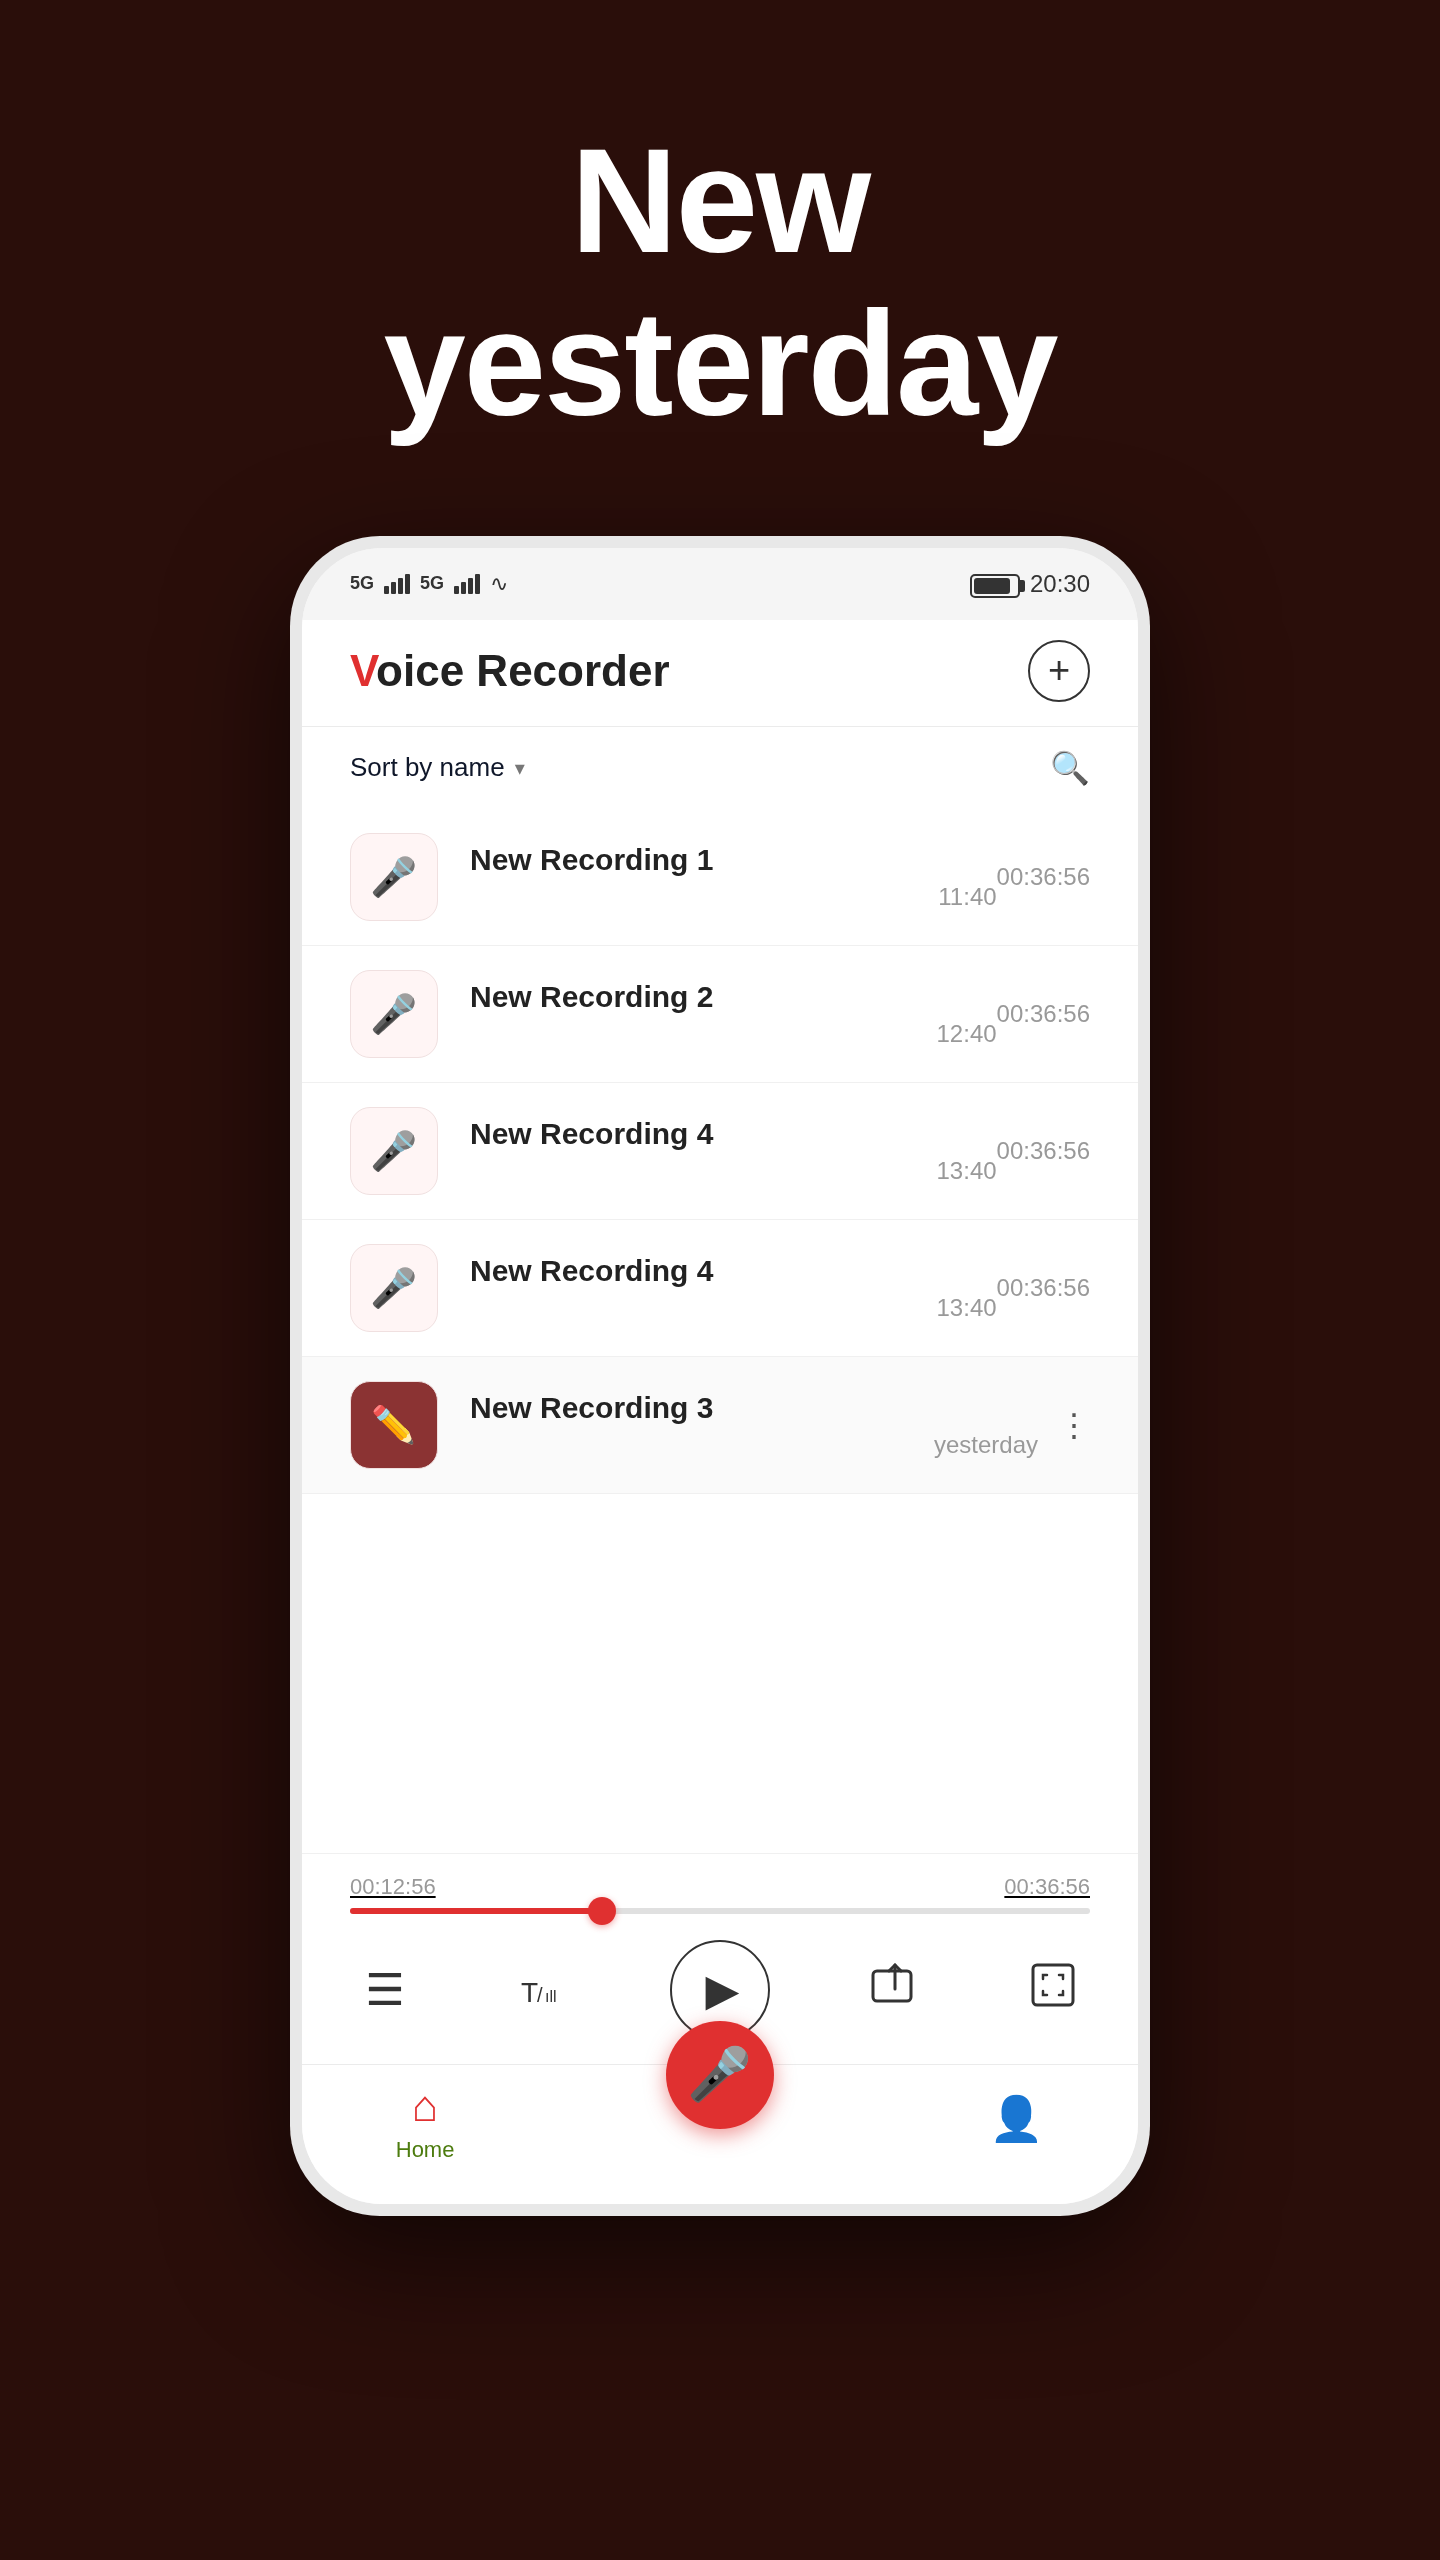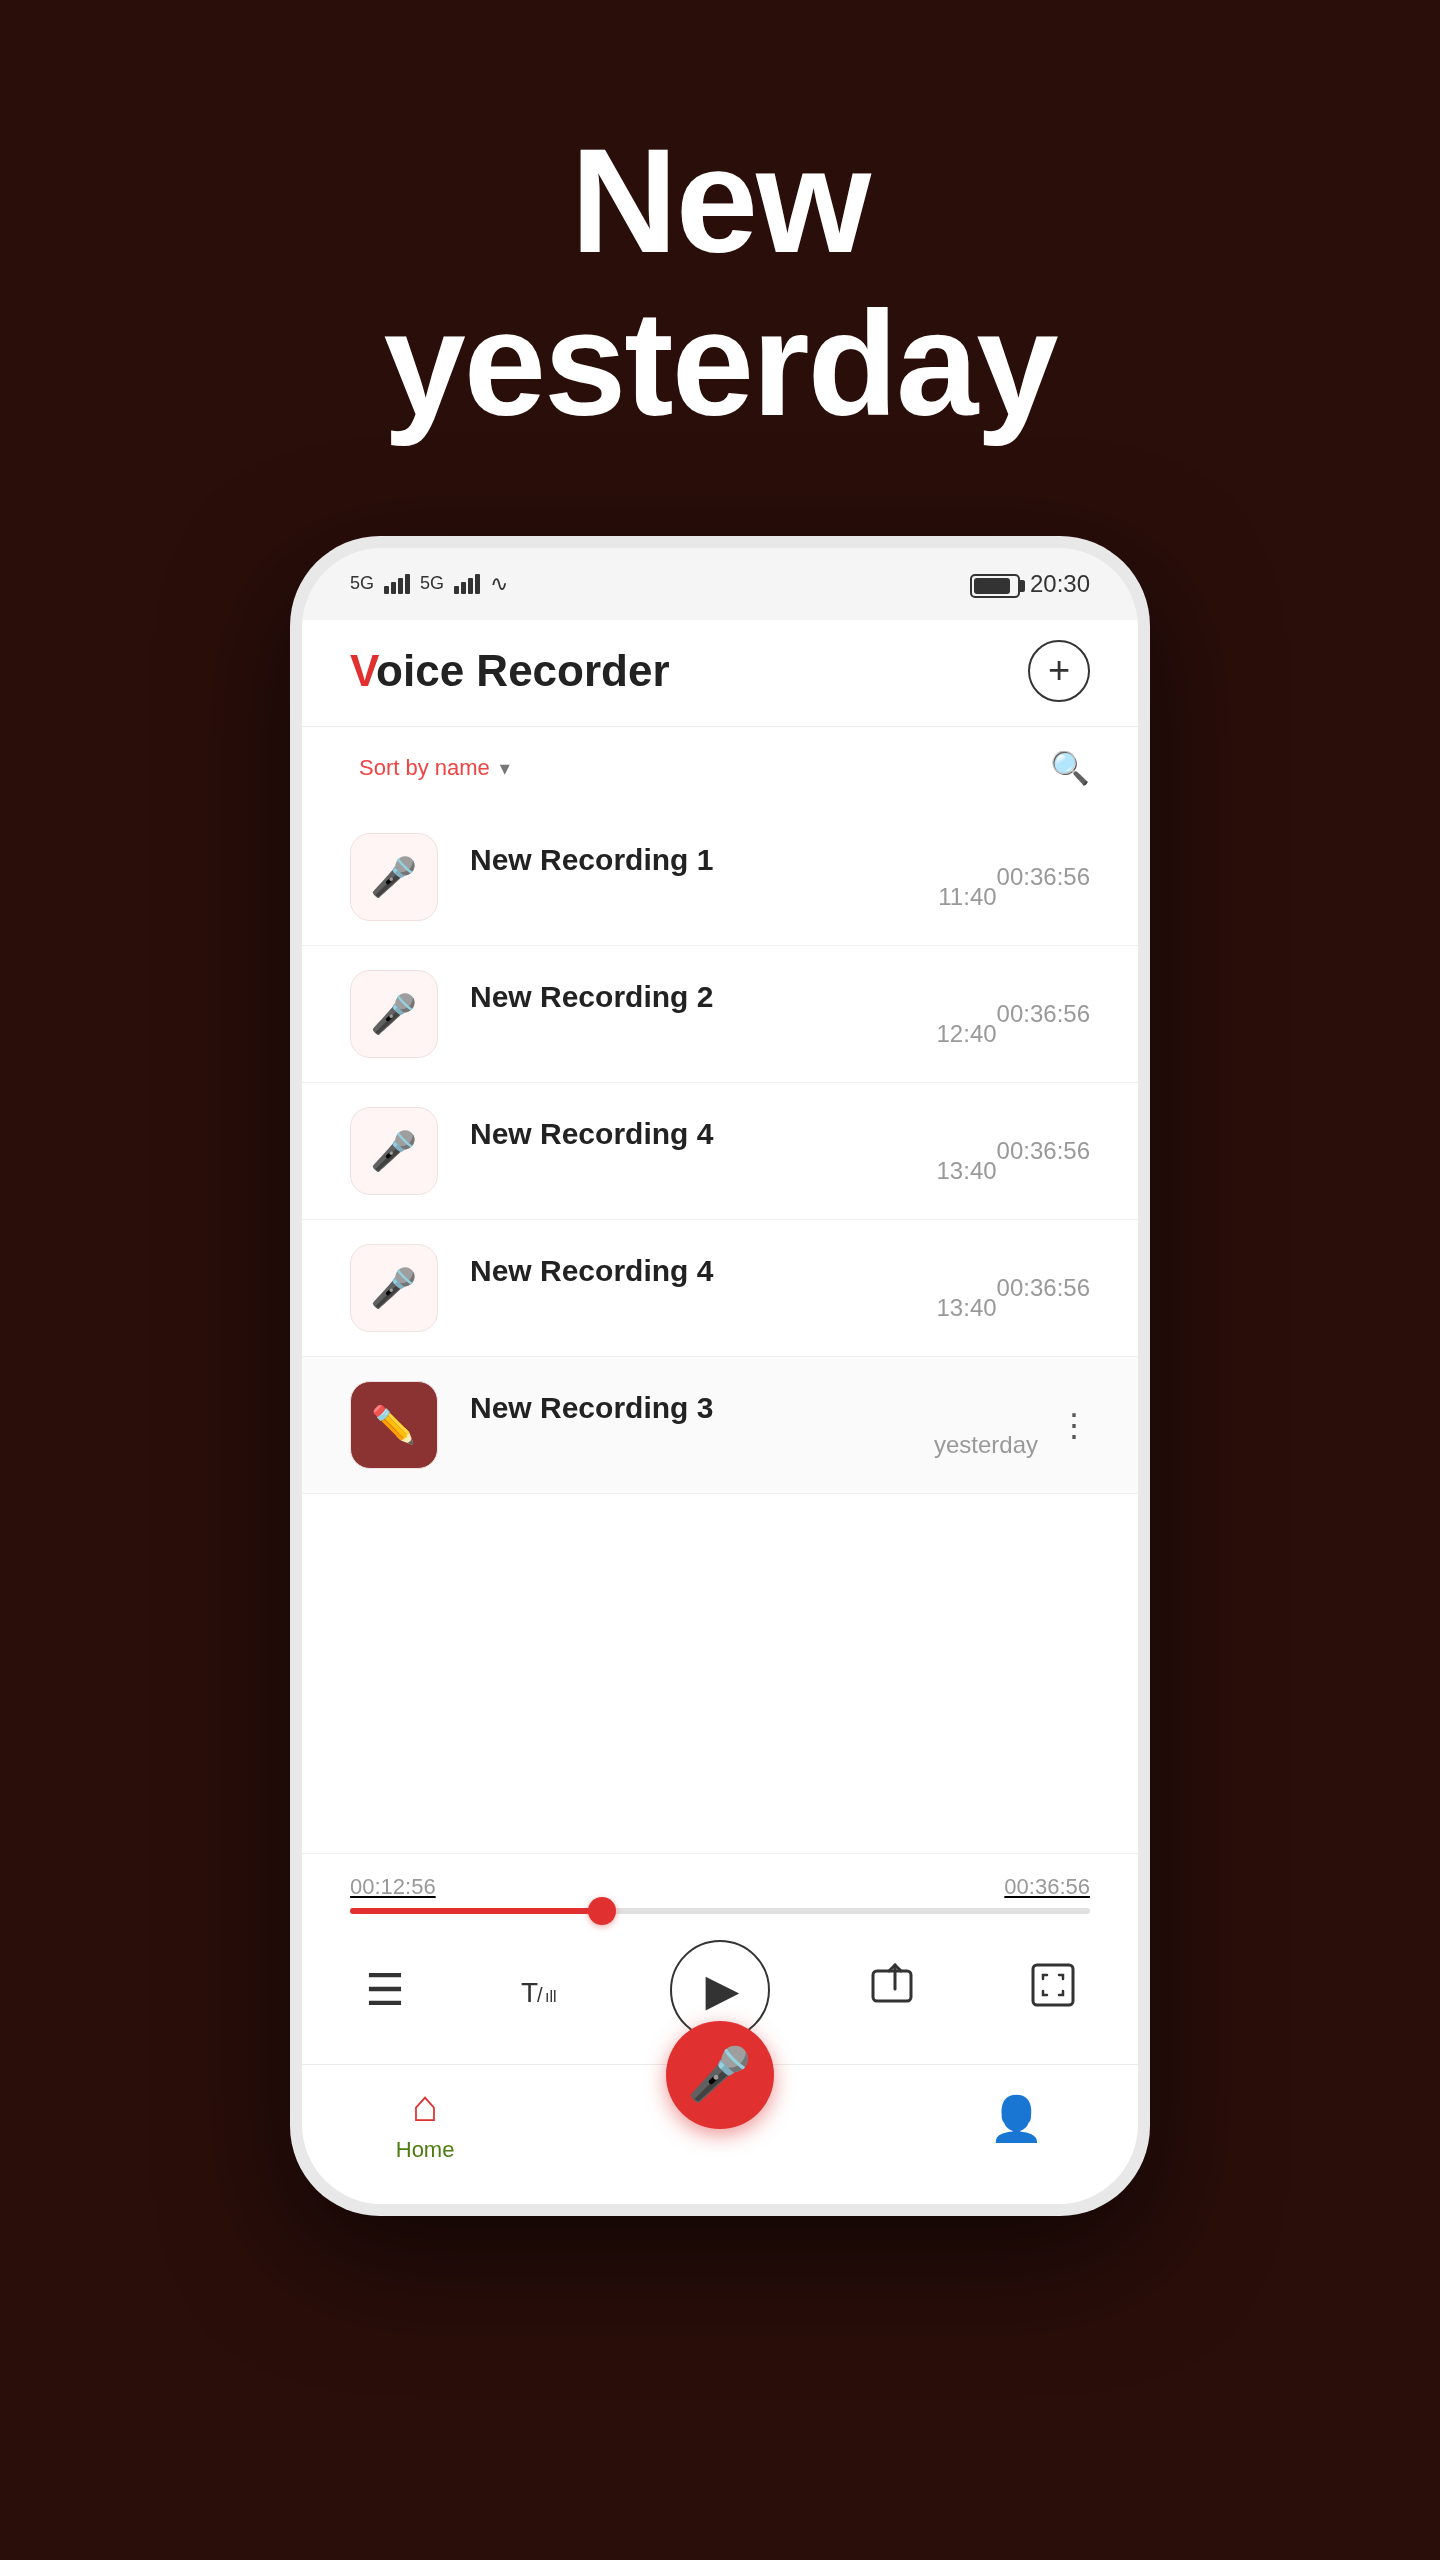--- a/index.html
+++ b/index.html
@@ -76,21 +76,21 @@
       border-radius: 1px;
     }
 
     .signal-block span:nth-child(1) { height: 8px; }
     .signal-block span:nth-child(2) { height: 12px; }
     .signal-block span:nth-child(3) { height: 16px; }
     .signal-block span:nth-child(4) { height: 20px; }
 
     .network-label {
       font-size: 18px;
-      font-weight: 400;
+      font-weight: 700;
       color: #333;
     }
 
     .wifi-icon {
       font-size: 22px;
       color: #333;
     }
 
     .status-right {
       display: flex;
@@ -180,23 +180,22 @@
     }
 
     .sort-selector {
       display: flex;
       align-items: center;
       gap: 10px;
       cursor: pointer;
     }
 
     .sort-label {
-      font-size: 22px;
-      color: #ef4444;
-      margin-left: 9px;
+      font-size: 26px;
+      color: #0f172a;
     }
 
     .chevron-down {
       font-size: 20px;
       color: #777;
     }
 
     .search-icon-btn {
       font-size: 32px;
       color: #999;

